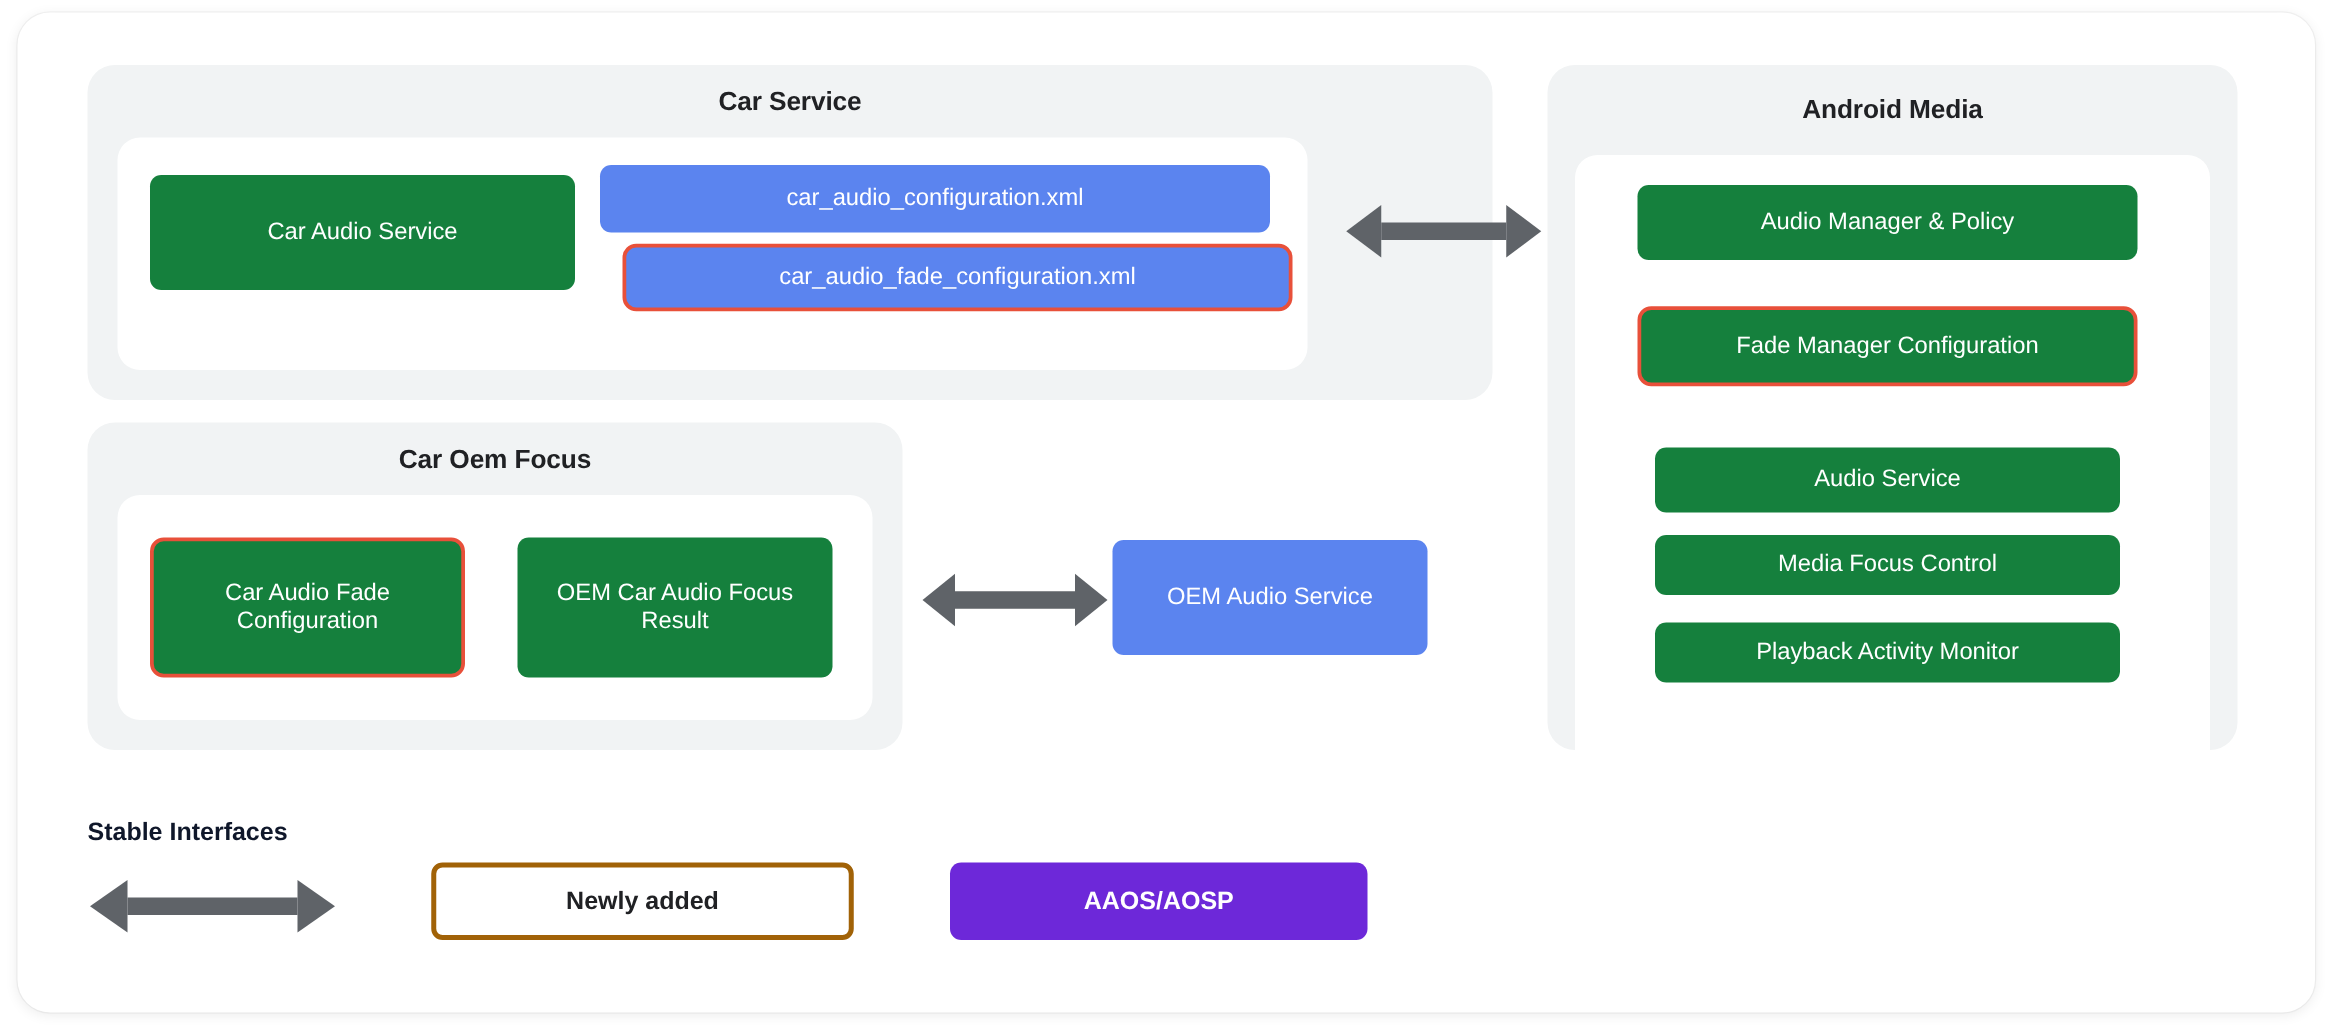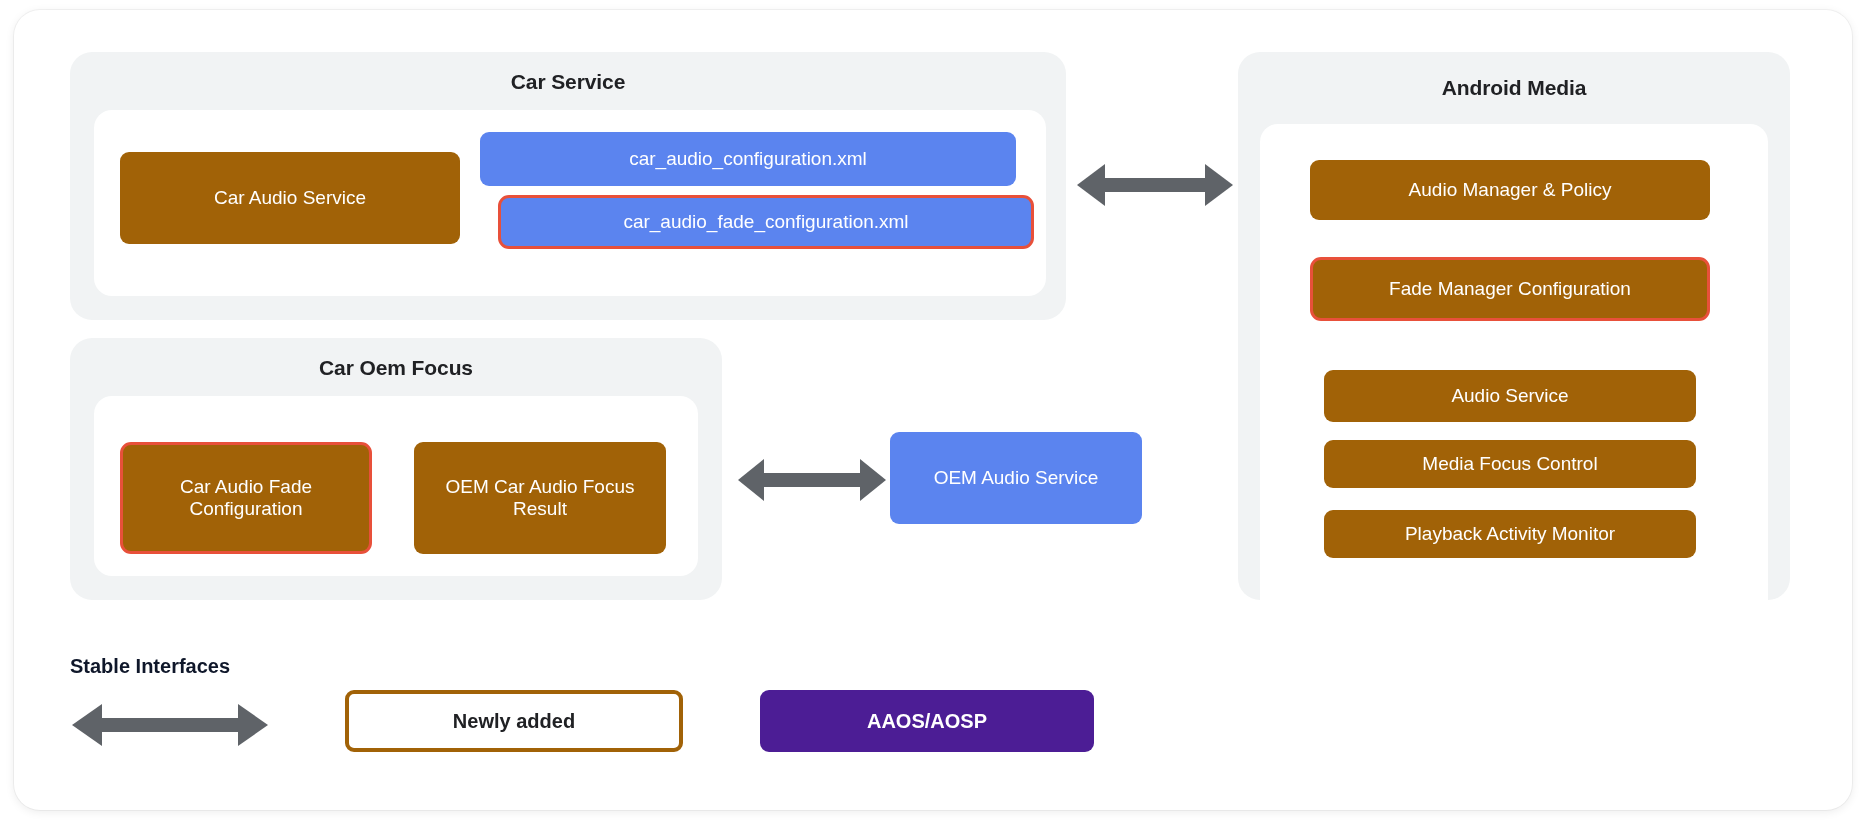--- a/index.html
+++ b/index.html
@@ -64,21 +64,21 @@
     align-items: center;
     justify-content: center;
     text-align: center;
     border-radius: 9px;
     color: #ffffff;
     font-weight: normal;
     font-size: 19px;
     line-height: 1.18;
     padding: 2px 6px;
   }
-  .node.green { background: #a16207; margin-top: 12px; }
+  .node.green { background: #15803d; }
   .node.blue  { background: #5b84ef; }
   .node.highlight {
     border: 3px solid #e8503a;
     border-radius: 11px;
   }
 
   
   .legend-label {
     position: absolute;
     font-size: 20px;
@@ -93,34 +93,34 @@
     justify-content: center;
     border-radius: 9px;
     font-weight: bold;
     font-size: 20px;
   }
   .legend-box.outline {
     background: #ffffff;
     border: 4px solid #a16207;
     color: #202124;
   }
-  .legend-box.green { background: #4c1d95; color: #ffffff; }
+  .legend-box.green { background: #6d28d9; color: #ffffff; }
   .legend-box.blue  { background: #5b84ef; color: #ffffff; }
 
   .arrow {
     position: absolute;
   }
 </style>
 </head>
 <body>
 
 <div id="canvas">
   <div class="outer-card"></div>
 
-  <div class="group" style="left:70px; top:52px; width:996px; height:268px;">
+  <div class="group" style="left:70px; top:52px; width:1124px; height:268px;">
     <div class="group-title" style="top:18px;">Car Service</div>
     <div class="inner" style="left:24px; top:58px; width:952px; height:186px;"></div>
 
     <div class="node green" style="left:50px; top:88px; width:340px; height:92px;">Car Audio Service</div>
 
     <div class="node blue" style="left:410px; top:80px; width:536px; height:54px;">car_audio_configuration.xml</div>
 
     <div class="node blue highlight" style="left:428px; top:143px; width:536px; height:54px;">car_audio_fade_configuration.xml</div>
   </div>
 

